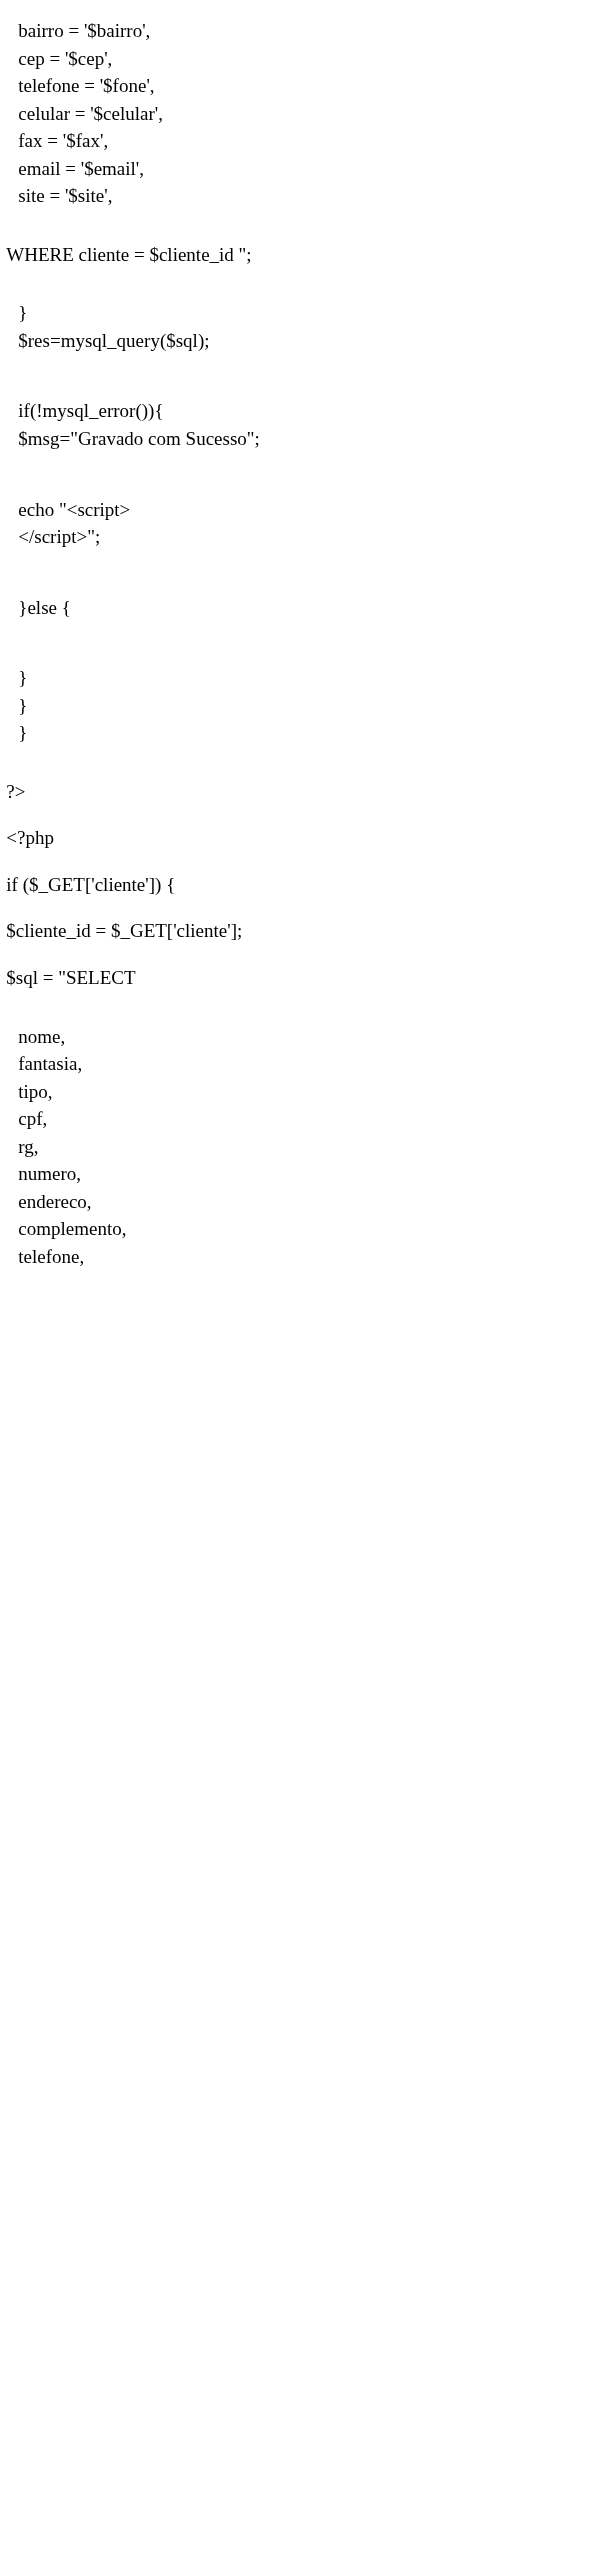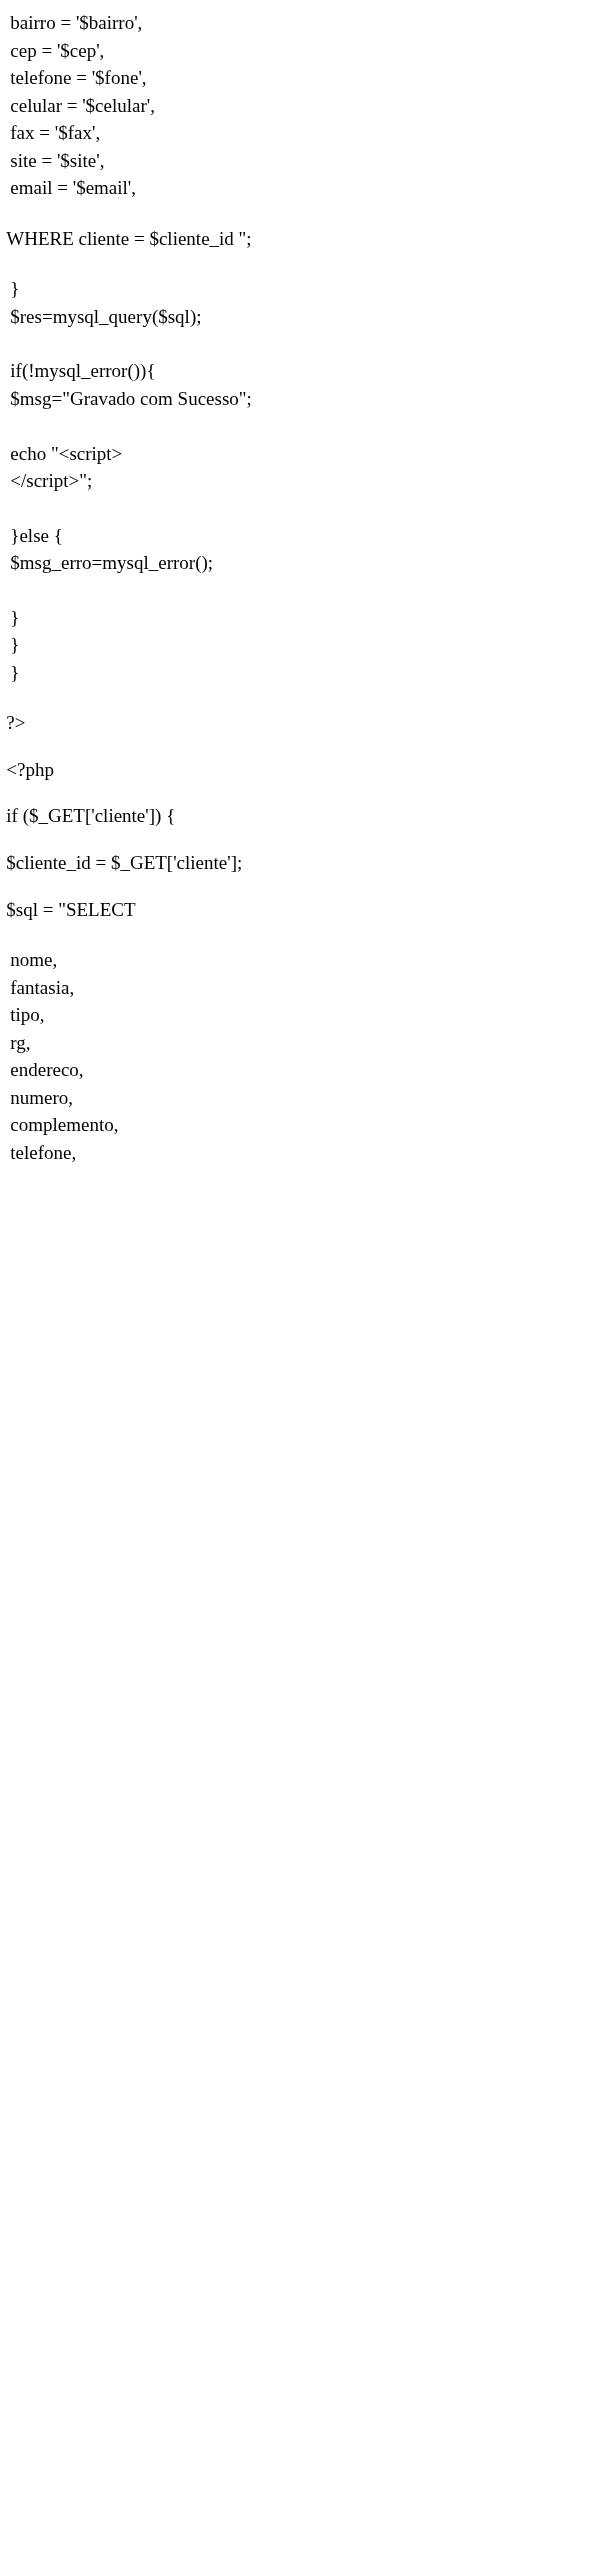--- a/index.html
+++ b/index.html
@@ -13,37 +13,37 @@
     font-size: 19px;
     line-height: 1.45;
     color: #000;
     padding: 5px 6.3px 25px 6.3px;
     box-sizing: border-box;
   }
   .line {
     white-space: pre;
   }
   .block {
-    margin: 4px;
+    margin: 12px;
   }
   .gap {
     height: 1em;
   }
 </style>
 </head>
 <body>
 
 <div class="block">
   <div class="line">bairro = '$bairro',</div>
   <div class="line">cep = '$cep',</div>
   <div class="line">telefone = '$fone',</div>
   <div class="line">celular = '$celular',</div>
   <div class="line">fax = '$fax',</div>
+  <div class="line">email = '$email',</div>
   <div class="line">site = '$site',</div>
-  <div class="line">email = '$email',</div>
 </div>
 
 <div class="gap"></div>
 
 <div class="line">WHERE cliente = $cliente_id ";</div>
 
 <div class="gap"></div>
 
 <div class="block">
   <div class="line">}</div>
@@ -61,21 +61,20 @@
 
 <div class="block">
   <div class="line">echo "&lt;script&gt;</div>
   <div class="line">&lt;/script&gt;";</div>
 </div>
 
 <div class="gap"></div>
 
 <div class="block">
   <div class="line">}else {</div>
-  <div class="line">$msg_erro=mysql_error();</div>
 </div>
 
 <div class="gap"></div>
 
 <div class="block">
   <div class="line">}</div>
   <div class="line">}</div>
   <div class="line">}</div>
 </div>
 
@@ -98,19 +97,20 @@
 <div class="gap"></div>
 
 <div class="line">$sql = "SELECT</div>
 
 <div class="gap"></div>
 
 <div class="block">
   <div class="line">nome,</div>
   <div class="line">fantasia,</div>
   <div class="line">tipo,</div>
+  <div class="line">cpf,</div>
   <div class="line">rg,</div>
+  <div class="line">numero,</div>
   <div class="line">endereco,</div>
-  <div class="line">numero,</div>
   <div class="line">complemento,</div>
   <div class="line">telefone,</div>
 </div>
 
 
 </body></html>

